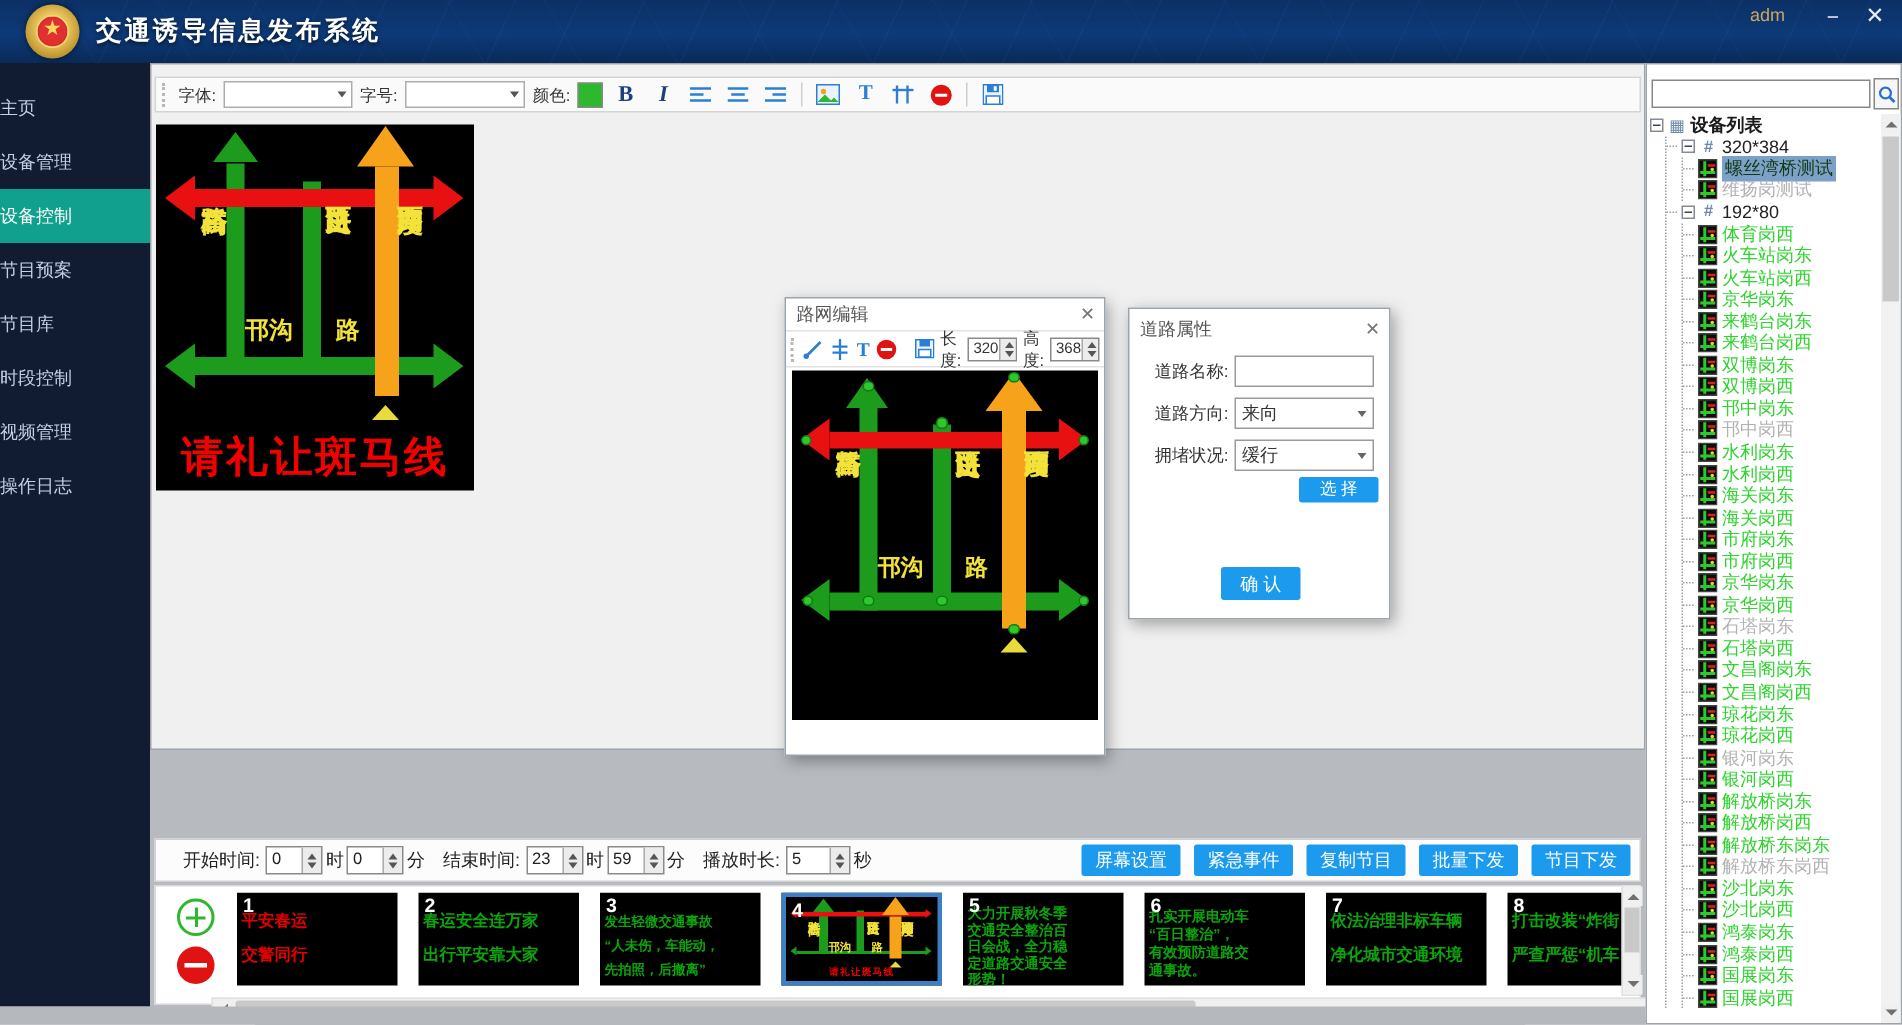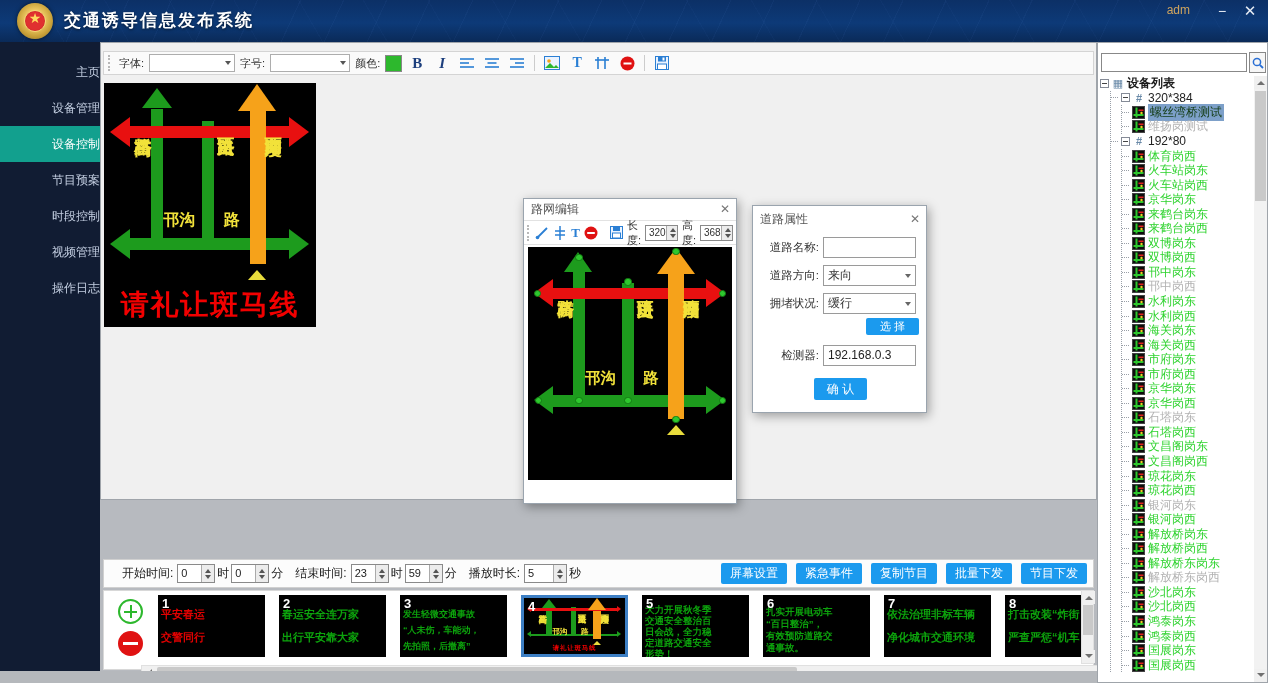--- a/index.html
+++ b/index.html
@@ -24,21 +24,21 @@
   #app-title { position:absolute; left:64px; top:0; height:42px; line-height:42px;
     color:#fff; font-size:17px; font-weight:bold; letter-spacing:2px;
     text-shadow:0 1px 3px rgba(0,0,0,.6); }
   #user-name { position:absolute; right:78px; top:3px; color:#cfa45e; font-size:12px; }
   .wctl { position:absolute; top:2px; color:#e8edf5; font-size:14px; width:20px; height:18px;
     line-height:18px; text-align:center; cursor:default; }
   #win-min { right:36px; } #win-close { right:8px; font-size:15px; }
 
   
   #sidebar { position:absolute; left:0; top:42px; width:100px; height:629px; background:#111c33; }
-  .side-item { height:36px; line-height:36px; text-align:right; color:#c4cfe2; font-size:12px;
+  .side-item { height:36px; line-height:36px; text-align:left; color:#c4cfe2; font-size:12px;
     cursor:pointer; }
   .side-item.active { background:#12a08e; color:#fff; }
   #sidebar .pad { height:12px; }
 
   
   #main { position:absolute; left:100px; top:42px; width:997px; height:458px;
     background:#f0f0f0; border:1px solid #9fa4aa; }
   
   #fmt-toolbar { position:absolute; left:2px; top:8px; width:991px; height:24px; background:#fafafa;
     border:1px solid #d4d4d4; display:flex; align-items:center; gap:5px; padding:0 4px; font-size:11px; color:#333; }
@@ -178,20 +178,21 @@
     <div id="win-min" class="wctl">−</div>
     <div id="win-close" class="wctl">✕</div>
   </div>
 
   <div id="sidebar">
     <div class="pad"></div>
     <div class="side-item">主页</div>
     <div class="side-item">设备管理</div>
     <div class="side-item active">设备控制</div>
     <div class="side-item">节目预案</div>
+    <div class="side-item">节目库</div>
     <div class="side-item">时段控制</div>
     <div class="side-item">视频管理</div>
     <div class="side-item">操作日志</div>
   </div>
 
   <div id="main">
 
     <div id="fmt-toolbar">
       <span class="grip"></span>
       <span>字体:</span>
@@ -540,24 +541,20 @@
         </span>
     </div>
     <div class="rp-row" style="top:86px">
       <span class="rp-label">拥堵状况:</span>
       <span class="rp-select">
           <span>缓行</span>
           <span class="arr"></span>
         </span>
     </div>
     <button class="blue-btn" style="position:absolute;left:113px;top:112px;width:53px;height:17px;line-height:17px;padding:0;font-size:11px">选 择</button>
-    <div class="rp-row" style="top:138px">
-      <span class="rp-label">检测器:</span>
-      <span class="rp-input">192.168.0.3</span>
-    </div>
     <button class="blue-btn" style="position:absolute;left:61px;top:172px;width:53px;height:22px;padding:0">确 认</button>
   </div>
 
   <div id="right-panel">
     <input id="search-input" style="">
     <div id="search-btn">
       <svg width="12" height="12">
           <circle cx="5" cy="5" r="3.6" fill="none" stroke="#2a6fd4" stroke-width="1.5"></circle>
           <line x1="7.8" y1="7.8" x2="11" y2="11" stroke="#2a6fd4" stroke-width="1.8"></line>
         </svg>

